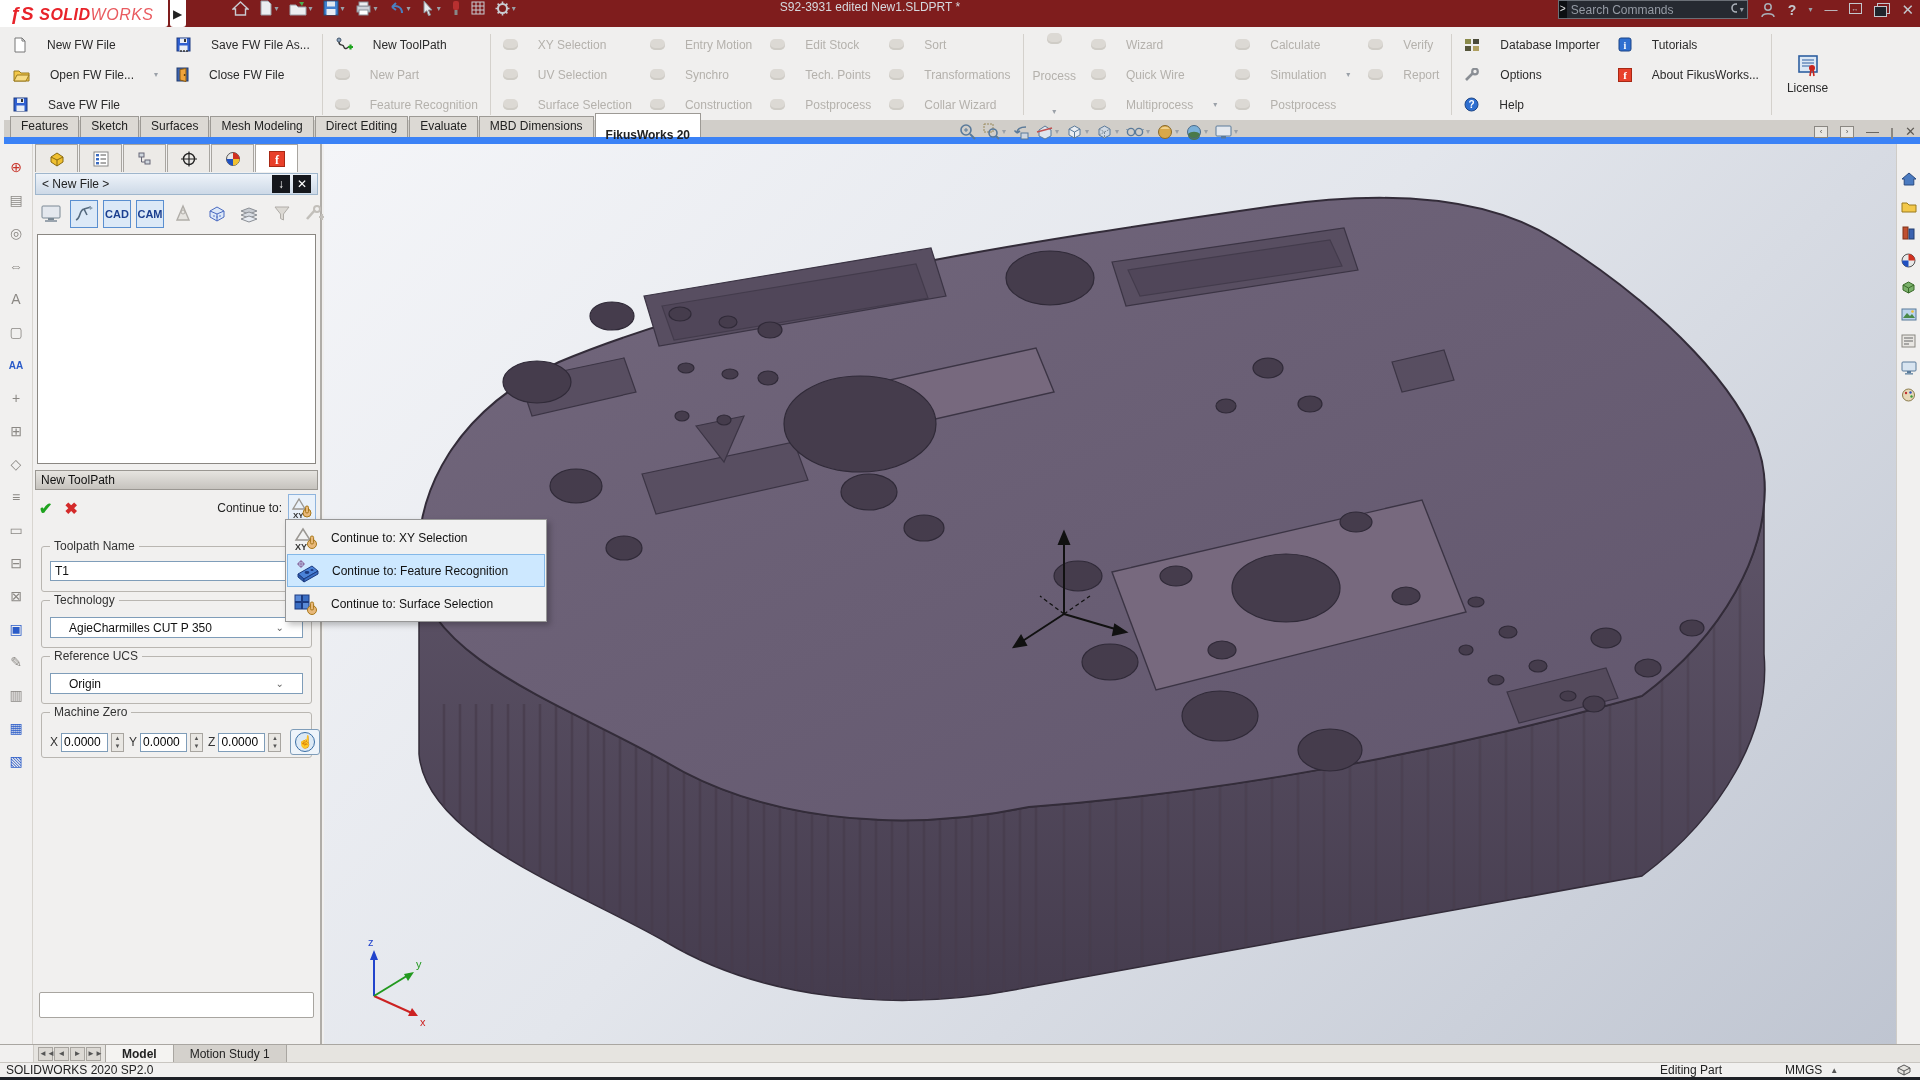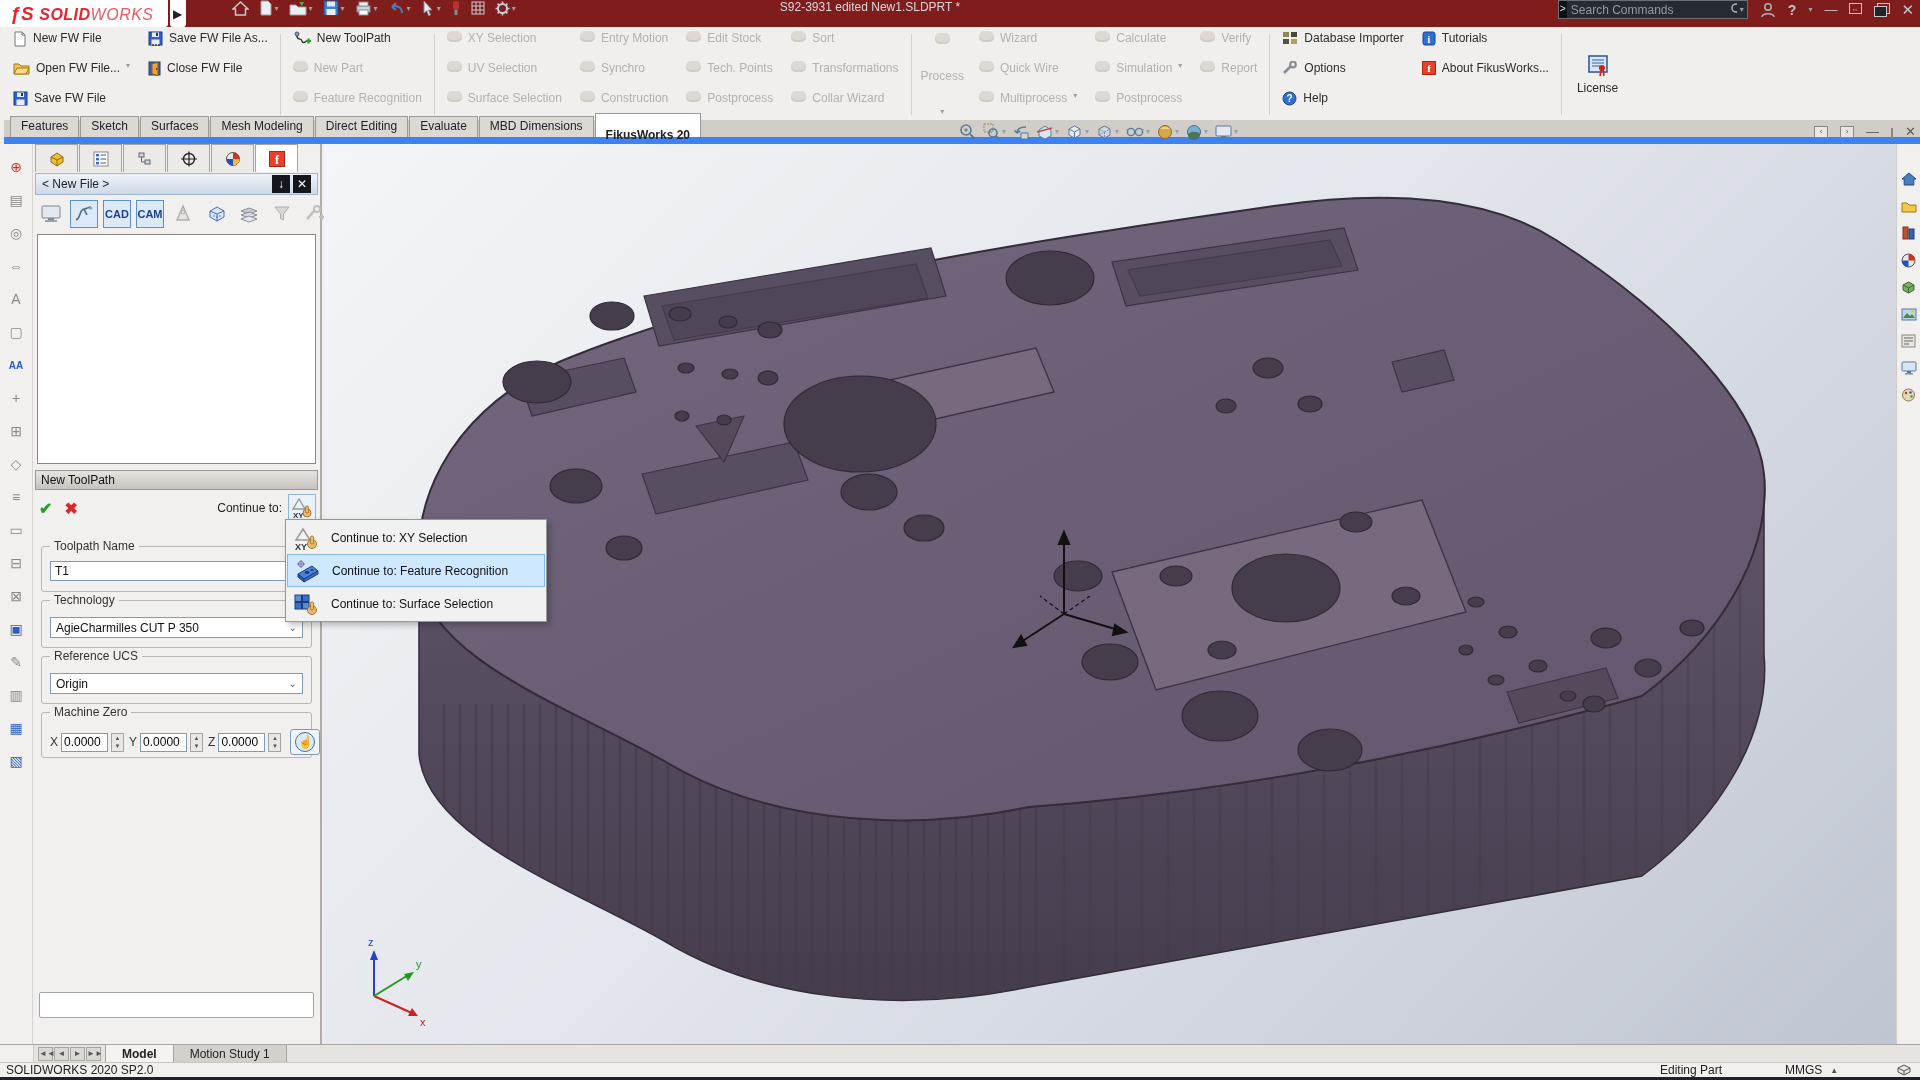--- a/index.html
+++ b/index.html
@@ -21,21 +21,21 @@
   .searchbox { width:190px; height:19px; background:#262a31; border:1px solid #6b7077; display:flex; align-items:center; }
   .searchbox .cmdbadge { width:17px; height:17px; background:#0d0f12; color:#e8e8e8; font-size:10px; display:flex; align-items:center; justify-content:center; font-family:"Liberation Mono",monospace; }
   .searchbox input { flex:1; background:transparent; border:none; outline:none; color:#b7bcc4; font-size:12px; padding:0 4px; font-family:"Liberation Sans",sans-serif; }
   .searchbox input::placeholder { color:#959ba4; }
   .winglyph { color:#c3c7cd; font-size:13px; }
   .winbox { width:13px; height:11px; border:1px solid #c3c7cd; display:inline-block; }
 
   
   .ribbon { position:absolute; left:0; top:27px; width:1920px; height:93px; background:#f0efee; display:flex; padding:4px 2px 2px 4px; }
   .rgroup { display:flex; flex-direction:column; justify-content:space-between; padding:0 5px; }
-  .ritem { display:flex; gap:6px; height:27px; padding:0 4px; white-space:nowrap; }
+  .ritem { display:flex; align-items:center; gap:20px; height:27px; padding:0 4px; white-space:nowrap; }
   .ritem .rlabel { font-size:12px; }
   .ritem.disabled { color:#b4b1ac; }
   .rsep { width:1px; background:#d4d1cc; margin:3px 3px; }
   .gblob { width:15px; height:11px; border-radius:5px; background:#dcd9d4; box-shadow:inset 0 -2px 0 #cfccc6; flex:none; }
   .ric { flex:none; }
   .rstack { display:flex; flex-direction:column; align-items:center; justify-content:space-between; padding:2px 6px; color:#b4b1ac; }
   .rbig { display:flex; flex-direction:column; align-items:center; justify-content:center; gap:3px; padding:0 12px; }
 
   
   .tabband { position:absolute; left:4px; top:120px; width:1920px; height:24px; background:#d1cec9; border-bottom:7px solid #3b82f6; }
@@ -67,21 +67,21 @@
   .tp-header { position:absolute; left:2px; top:326px; width:283px; height:20px; background:linear-gradient(#e6e4e0,#c6c3be); border:1px solid #9a9792; display:flex; align-items:center; padding:0 5px; color:#111; }
   .tp-controls { position:absolute; left:6px; top:350px; width:277px; height:28px; display:flex; align-items:center; }
   .okx { font-size:16px; font-weight:bold; margin-right:12px; }
   .ok { color:#1fa31f; } .cancel { color:#d42a2a; }
   .cont-label { margin-left:auto; margin-right:6px; color:#222; }
   .cont-btn { width:28px; height:28px; border:1px solid #8fb4dd; background:#e9f1fa; display:flex; align-items:center; justify-content:center; }
   .pgroup { position:absolute; left:8px; width:271px; border:1px solid #b9b6b1; border-radius:3px;margin-top:20px; }
   .pgroup .glabel { position:absolute; top:-8px; left:8px; background:#f1f0ef; padding:0 4px; color:#333; }
   .ginput { position:absolute; left:8px; right:8px; top:14px; height:20px; background:#fff; border:1px solid #7f9db9; display:flex; align-items:center; padding:0 4px; color:#111; }
   .ginput input { border:none; outline:none; width:100%; font-size:12px; font-family:"Liberation Sans",sans-serif; color:#111; background:transparent; }
-  .gselect { position:absolute; left:8px; right:8px; top:16px; height:21px; background:#fff; border:1px solid #7f9db9; display:flex; align-items:center; padding:0 5px; color:#111; }
+  .gselect { position:absolute; left:8px; right:8px; top:16px; height:21px; background:#fff; border:1px solid #7f9db9; display:flex; align-items:center; padding:0 18px; color:#111; }
   .gselect .chev { margin-left:auto; color:#666; font-size:10px; }
   .mzrow { position:absolute; left:6px; top:16px; display:flex; align-items:center; gap:3px; }
   .axis { color:#333; margin-left:2px; }
   .spin { width:47px; height:19px; background:#fff; border:1px solid #7f9db9; display:flex; align-items:center; padding:0 2px; color:#111; }
   .spinner { width:13px; height:19px; border:1px solid #a8a5a0; background:#e9e7e3; display:flex; flex-direction:column; }
   .spinner span { flex:1; font-size:6px; line-height:8px; text-align:center; color:#555; }
   .handbtn { width:30px; height:26px; border:1px solid #7f9db9; background:#eef4fa; border-radius:3px; margin-left:6px; display:flex; align-items:center; justify-content:center; }
   .handbtn .circ { width:20px; height:20px; border-radius:50%; border:1px solid #3a6ea5; background:#dce9f5; display:flex; align-items:center; justify-content:center; font-size:12px; color:#b07b28; }
   .panel-footer { position:absolute; left:6px; top:848px; width:275px; height:26px; background:#fff; border:1px solid #a8a5a0; border-radius:2px; }
 

